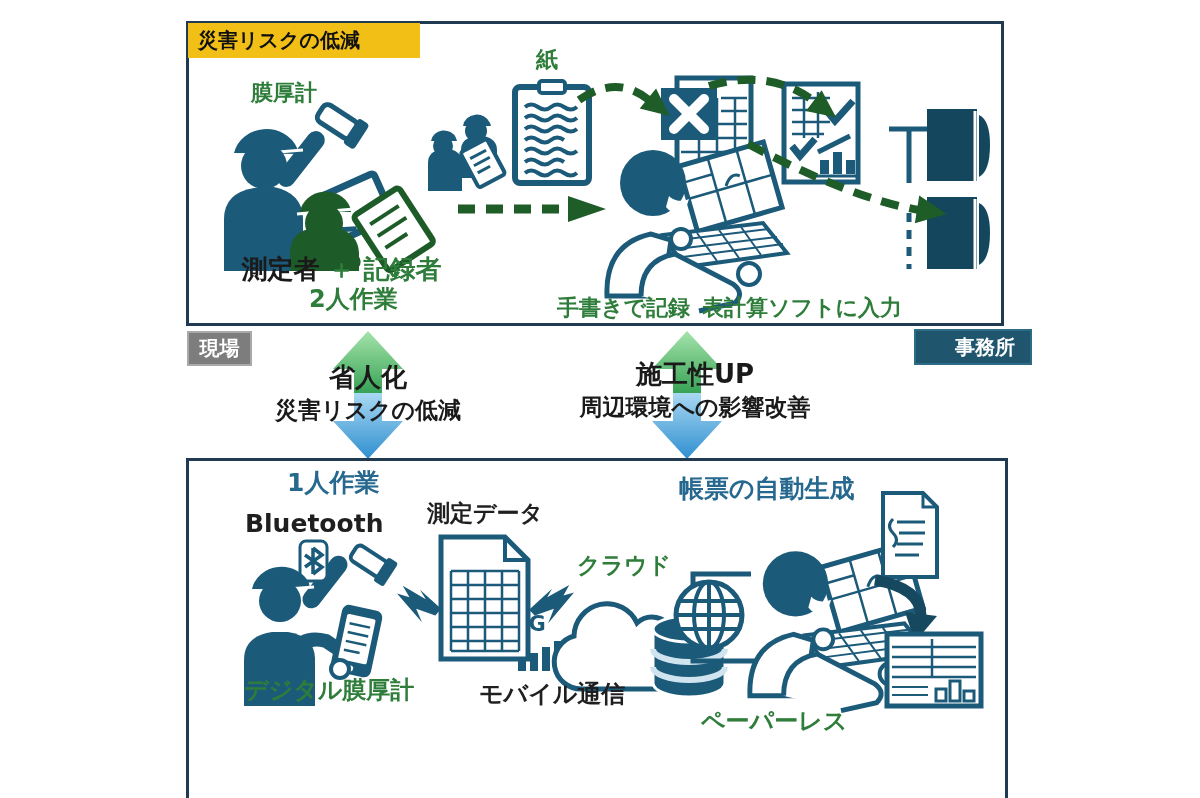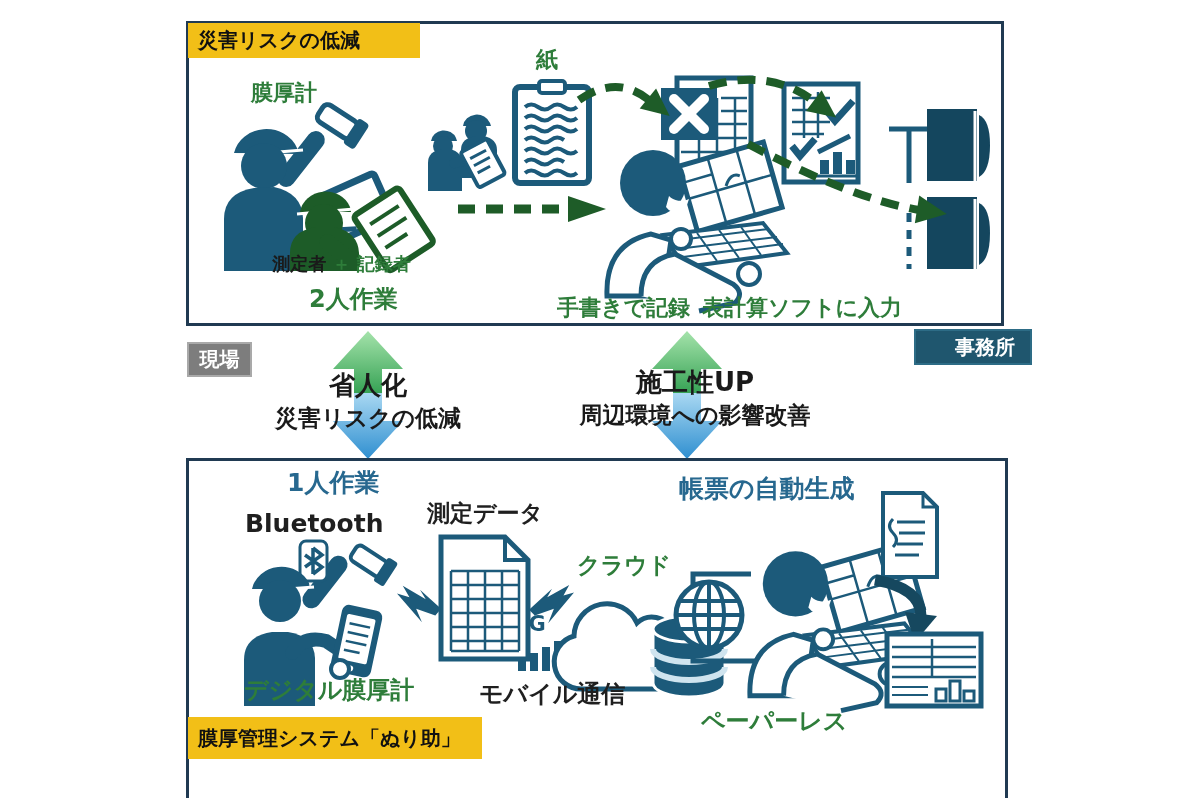--- a/index.html
+++ b/index.html
@@ -9,21 +9,21 @@
   .box{position:absolute;background:#fff;border:3px solid #203a52;box-sizing:border-box;}
   .banner{position:absolute;background:#f2bf17;color:#111;font-weight:bold;
           display:flex;align-items:center;padding:0 10px;box-sizing:border-box;}
   .green{color:#2e7d3a;font-weight:bold;}
   .black-lbl{color:#1f1f1f;font-weight:600;}
   .blue-lbl{color:#27688f;font-weight:bold;}
   .badge{position:absolute;color:#fff;font-weight:bold;font-size:20px;
          display:flex;align-items:center;justify-content:center;}
   .badge-site{background:#7d7d7d;border:2px solid #a9a9a9;}
   .badge-office{background:#1f566e;border:2px solid #2d6c86;padding-left:24px;}
-  .mid-text{position:absolute;text-align:center;font-weight:bold;color:#1a1a1a;margin-top:8px;}
+  .mid-text{position:absolute;text-align:center;font-weight:bold;color:#1a1a1a;}
   .mid-text .l1{font-size:26px;}
   .mid-text .l2{font-size:23px;}
   svg{position:absolute;overflow:visible;}
 </style>
 </head>
 <body>
 
 <svg width="0" height="0" style="position:absolute">
   <defs>
     <linearGradient id="gGreen" x1="0" y1="0" x2="0" y2="1">
@@ -192,32 +192,32 @@
         </g>
       <g transform="translate(258 29) rotate(37)">
           <polygon points="-4,-13 24,0 -4,13"></polygon>
         </g>
       <g transform="translate(362 136) rotate(9)">
           <polygon points="-4,-14 26,0 -4,14"></polygon>
         </g>
     </g>
   </svg>
 
-  <div class="label" style="left:50px;top:229px;width:205px;text-align:center;font-size:18px;font-weight:600;">
+  <div class="label" style="left:50px;top:229px;width:205px;text-align:center;font-size:26px;font-weight:600;">
     <span>測定者</span>
     <span class="green">＋</span>
     <span class="green">記録者</span>
   </div>
   <div class="label green" style="left:120px;top:260px;font-size:24px;">2人作業</div>
 
   <div class="label green" style="left:352px;top:270px;width:165px;text-align:center;font-size:22px;">手書きで記録</div>
   <div class="label green" style="left:498px;top:270px;width:230px;text-align:center;font-size:22px;">表計算ソフトに入力</div>
 </div>
 
-<div class="badge badge-site" style="left:187px;top:342px;width:61px;height:31px;">
+<div class="badge badge-site" style="left:187px;top:331px;width:61px;height:31px;">
   <span>現場</span>
 </div>
 <div class="badge badge-office" style="left:914px;top:329px;width:90px;height:32px;">
   <span>事務所</span>
 </div>
 
 <svg style="left:333px;top:331px;" width="70" height="128" viewBox="0 0 70 128">
   <polygon points="35,0 70,38 49,38 49,66 21,66 21,38 0,38" fill="url(#gGreen)"></polygon>
   <polygon points="35,128 70,90 49,90 49,62 21,62 21,90 0,90" fill="url(#gBlue)"></polygon>
 </svg>
@@ -365,16 +365,13 @@
     <g stroke="#1c5a7a" stroke-width="2">
         <line x1="8" y1="56" x2="44" y2="56"></line>
         <line x1="8" y1="64" x2="44" y2="64"></line>
       </g>
   </svg>
 
   <div class="label green" style="left:55px;top:214px;font-size:24px;">デジタル膜厚計</div>
   <div class="label black-lbl" style="left:290px;top:218px;font-size:24px;">モバイル通信</div>
   <div class="label green" style="left:512px;top:245px;font-size:24px;">ペーパーレス</div>
 
-  <div class="banner" style="left:-1px;top:256px;width:294px;height:42px;font-size:20px;">
-    <span>膜厚管理システム「ぬり助」</span>
-  </div>
 </div>
 
 </body></html>

